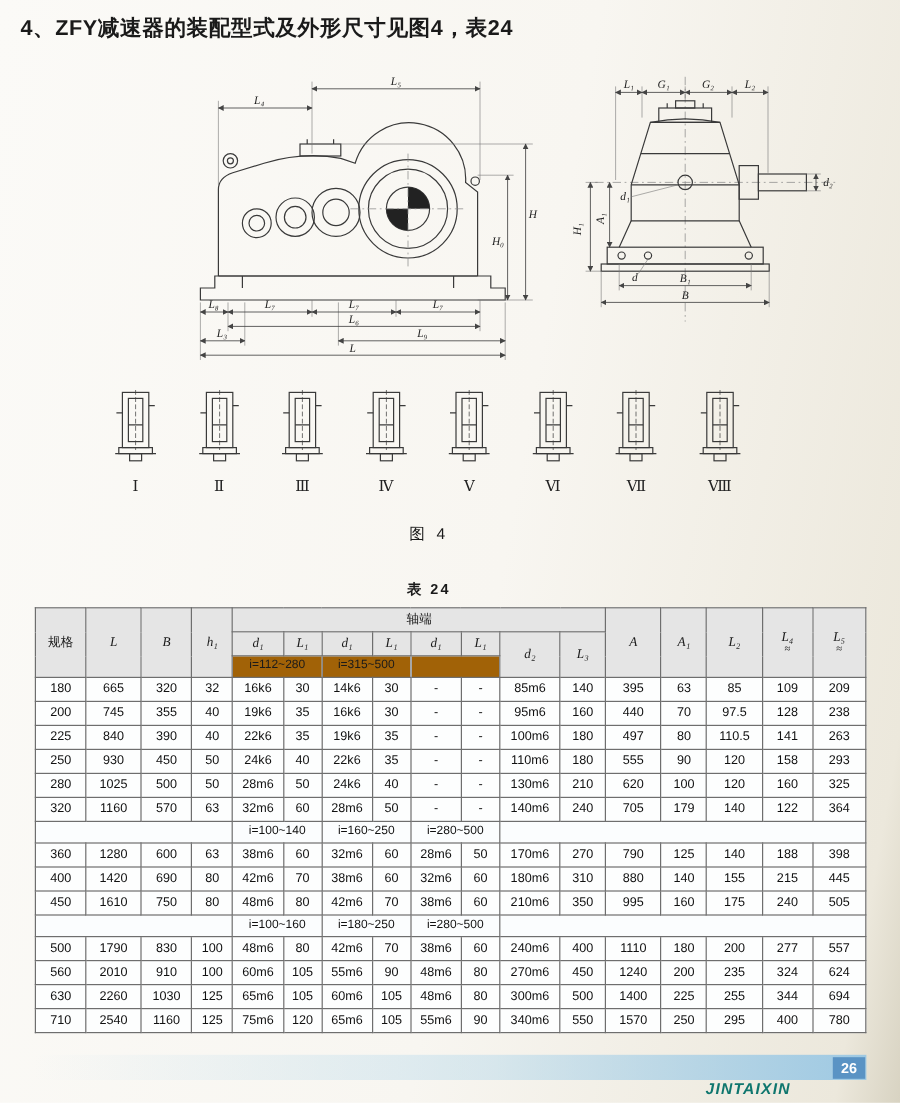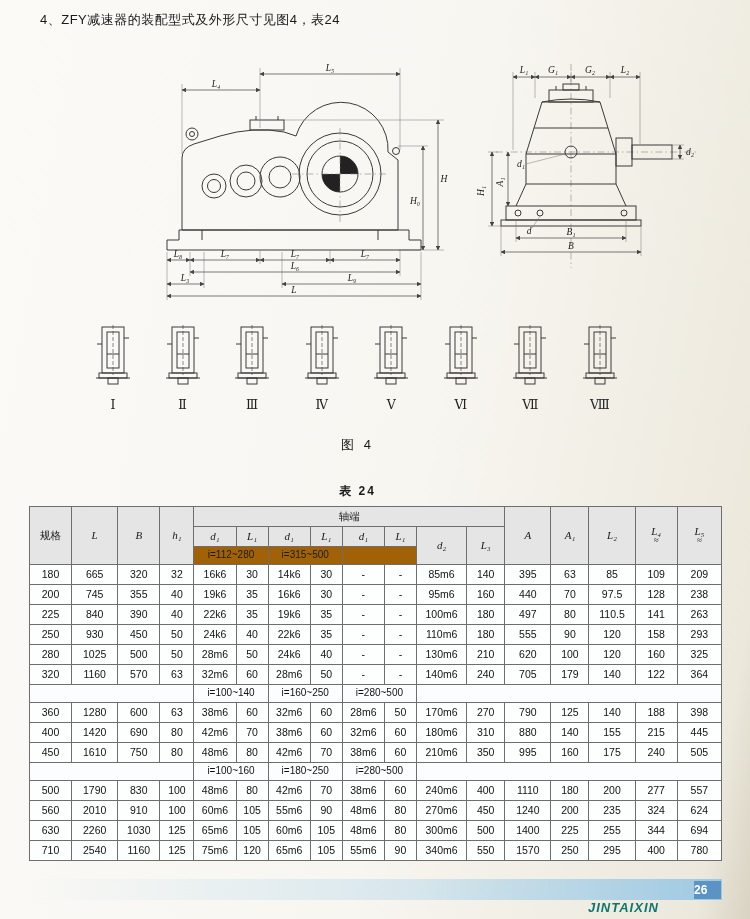--- a/index.html
+++ b/index.html
@@ -2,21 +2,21 @@
 <html><head>
 <meta charset="utf-8">
 <style>
   * { margin:0; padding:0; box-sizing:border-box; }
   html,body { width:750px; height:919px; }
   body {
     position:relative; overflow:hidden;
     background:linear-gradient(100deg,#fbfaf7 0%,#f8f6f1 55%,#ece8dc 94%,#d8d3c2 100%);
     font-family:"Liberation Sans","DejaVu Sans",sans-serif; color:#1a1a1a;
   }
-  .heading { position:absolute; top:11px; left:40px; font-size:13px; font-weight:normal; letter-spacing:.5px; }
+  .heading { position:absolute; top:11px; left:17px; font-size:18px; font-weight:bold; letter-spacing:.5px; }
   .drawing { position:absolute; }
   svg .dim { stroke:#444; stroke-width:.7; fill:none; }
   svg .ext { stroke:#777; stroke-width:.5; fill:none; }
   svg .cl  { stroke:#888; stroke-width:.6; fill:none; stroke-dasharray:7 3 1.5 3; }
   svg text { font:italic 9.5px "Liberation Serif","DejaVu Serif",serif; fill:#222; stroke:none; }
   .types-row { position:absolute; top:324px; left:84px; width:545px; display:flex; justify-content:space-between; }
   .type-cell { display:flex; flex-direction:column; align-items:center; width:58px; }
   .type-label { margin-top:9px; font-family:"Liberation Serif","DejaVu Serif",serif; font-size:12.5px; color:#222; }
   .fig-caption { position:absolute; top:436px; left:0; width:715px; text-align:center; font-size:13px; font-weight:normal; letter-spacing:3px; }
   .table-caption { position:absolute; top:483px; left:0; width:715px; text-align:center; font-size:12px; font-weight:bold; letter-spacing:2px; }
@@ -34,21 +34,21 @@
   table.dims thead tr.ratio-row th { background:#a16207; height:18px; font-size:10px; font-style:normal; font-family:"Liberation Sans",sans-serif; }
   table.dims tbody td { background:#fdfefe; color:#111; }
   table.dims tbody tr[data-name="ratio-divider-row"] td { height:18px; font-size:10px; background:#fbfdfe; }
   .two-line span { display:block; }
   .two-line .approx { font-size:9px; margin-top:-2px; font-style:normal; }
   .footer-strip { position:absolute; top:879px; left:28px; width:694px; height:21px;
     background:linear-gradient(to right, rgba(178,215,235,0) 0%, rgba(178,215,235,.45) 55%, rgba(150,198,228,.9) 100%); }
   .footer-brand { position:absolute; top:900px; left:588px; font-size:13px; font-weight:bold; font-style:italic;
     color:#0f766e; letter-spacing:1px; }
   .footer-page { position:absolute; top:881px; left:694px; width:27px; height:18px; background:#5a93c4;
-    color:#fff; line-height:18px; font-size:12px; font-weight:bold; }
+    color:#fff; text-align:center; line-height:18px; font-size:12px; font-weight:bold; }
 </style>
 </head>
 <body>
 
 <div class="heading" data-name="section-heading">4、ZFY减速器的装配型式及外形尺寸见图4，表24</div>
 
 <svg class="drawing" data-name="side-view-drawing" style="left:142px; top:54px;" width="310" height="248" viewBox="0 0 310 248">
   <defs>
     <marker id="ar1" viewBox="0 0 10 10" refX="9" refY="5" markerWidth="7" markerHeight="7" orient="auto-start-reverse">
       <path d="M0 0 L10 5 L0 10 z" fill="#444"></path>

